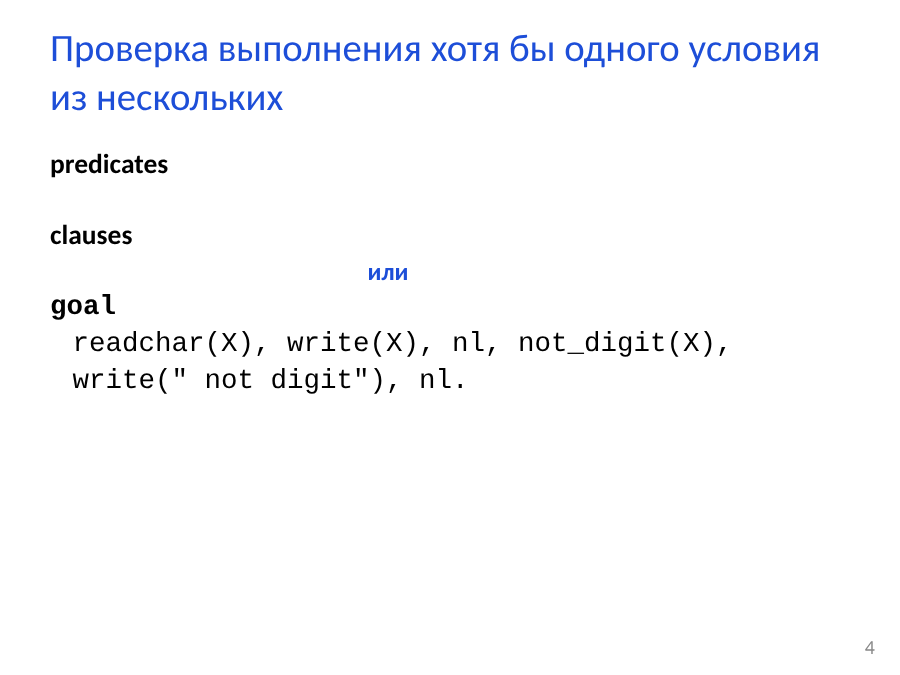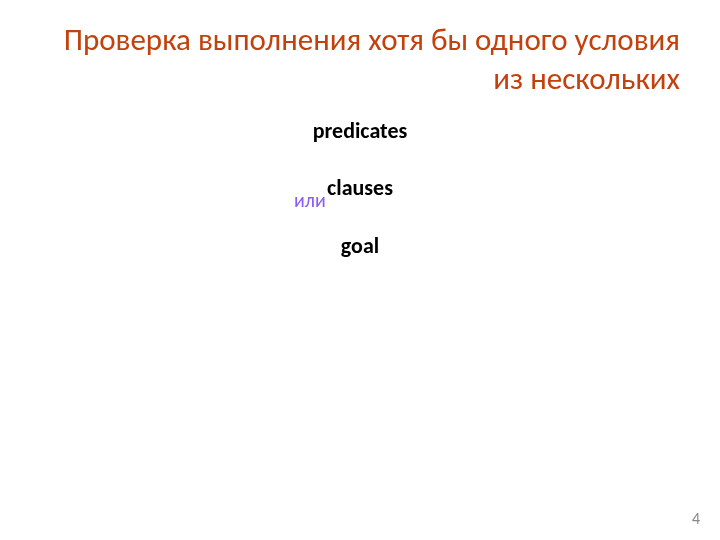--- a/index.html
+++ b/index.html
@@ -11,52 +11,53 @@
     color: #000000;
     position: relative;
     overflow: hidden;
   }
   .slide {
     padding: 20px 40px 0 40px;
   }
   .title {
     font-size: 31px;
     font-weight: 400;
-    text-align: right;
-    color: #c2410c;
+    text-align: left;
+    color: #1d4ed8;
     line-height: 1.25;
     margin-bottom: 18px;
   }
   .body {
     font-size: 22px;
     line-height: 1.35;
     color: #000000;
-    text-align: center;
   }
   .section-head {
     font-weight: 700;
   }
   .indent {
     padding-left: 18px;
   }
   .block {
     margin-bottom: 28px;
   }
   .blockg {
     margin-bottom: 0;
+    font-family: Liberation Mono, monospace;
   }
   .clause-row {
     position: relative;
   }
   .annot {
     position: absolute;
     left: 254px;
-    top: 14px;
-    color: #8b5cf6;
+    top: 32px;
+    color: #1d4ed8;
     font-size: 20px;
+    font-weight: bold;
   }
   .page-num {
     position: absolute;
     right: 20px;
     bottom: 12px;
     font-size: 16px;
     color: #8a8a8a;
   }
 </style>
 </head>
@@ -71,18 +72,19 @@
       <div class="section-head">predicates</div>
     </div>
 
     <div class="block clause-row">
       <div class="section-head">clauses</div>
       <span class="annot">или</span>
     </div>
 
     <div class="blockg">
       <div class="section-head">goal</div>
+      <div class="indent">readchar(X), write(X), nl, not_digit(X), write(" not digit"), nl.</div>
     </div>
 
   </div>
 </div>
 
 <div class="page-num">4</div>
 
 </body></html>

